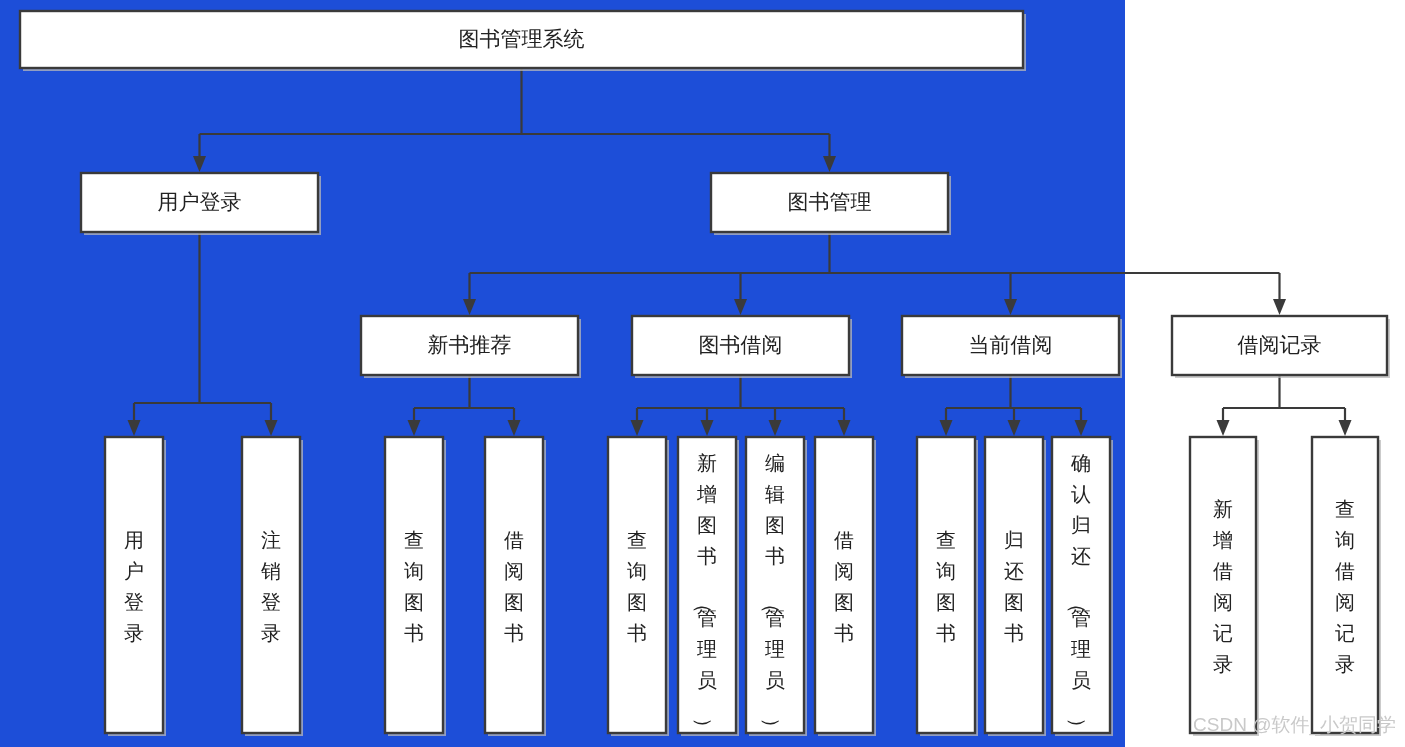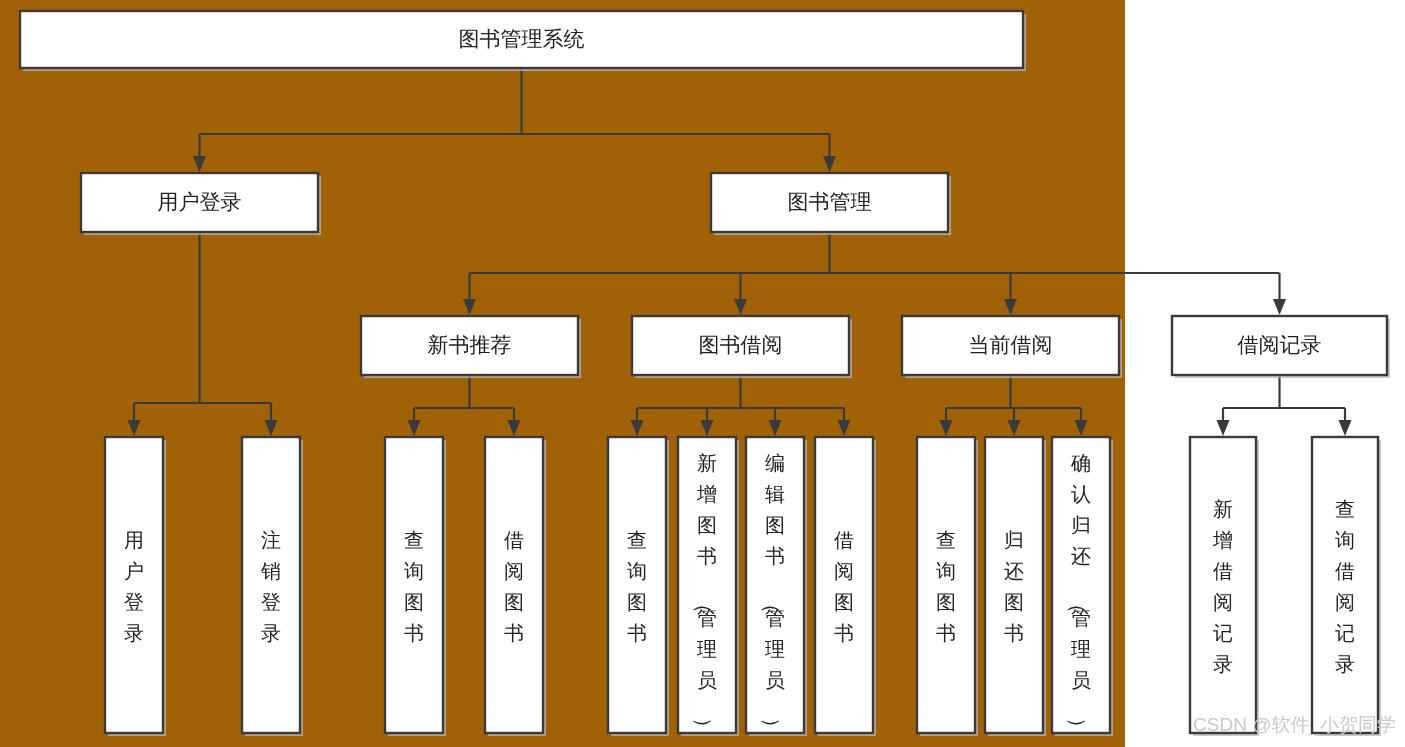--- a/index.html
+++ b/index.html
@@ -11,21 +11,21 @@
   body {
     width: 1405px;
     height: 747px;
     overflow: hidden;
     font-family: "Liberation Sans", "DejaVu Sans", sans-serif;
   }
   #diagram-root {
     position: relative;
     width: 1125px;
     height: 747px;
-    background: #a16207;
+    background: #1d4ed8;
   }
   svg#tree-svg {
     position: absolute;
     left: 0;
     top: 0;
     width: 1405px;
     height: 747px;
     display: block;
   }
   .node-box {

